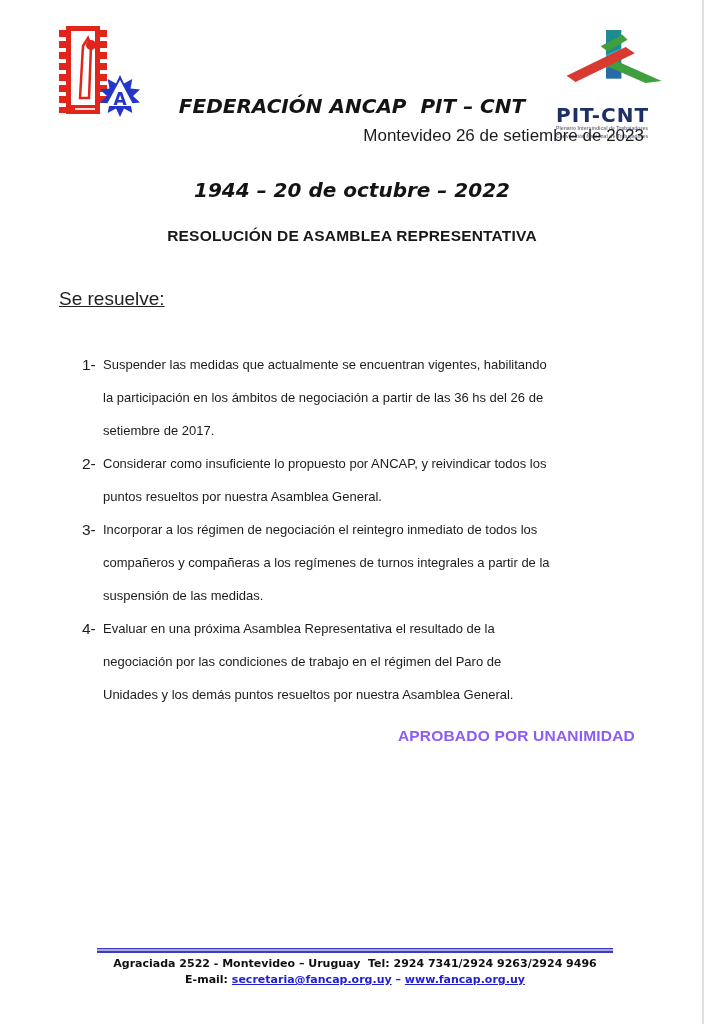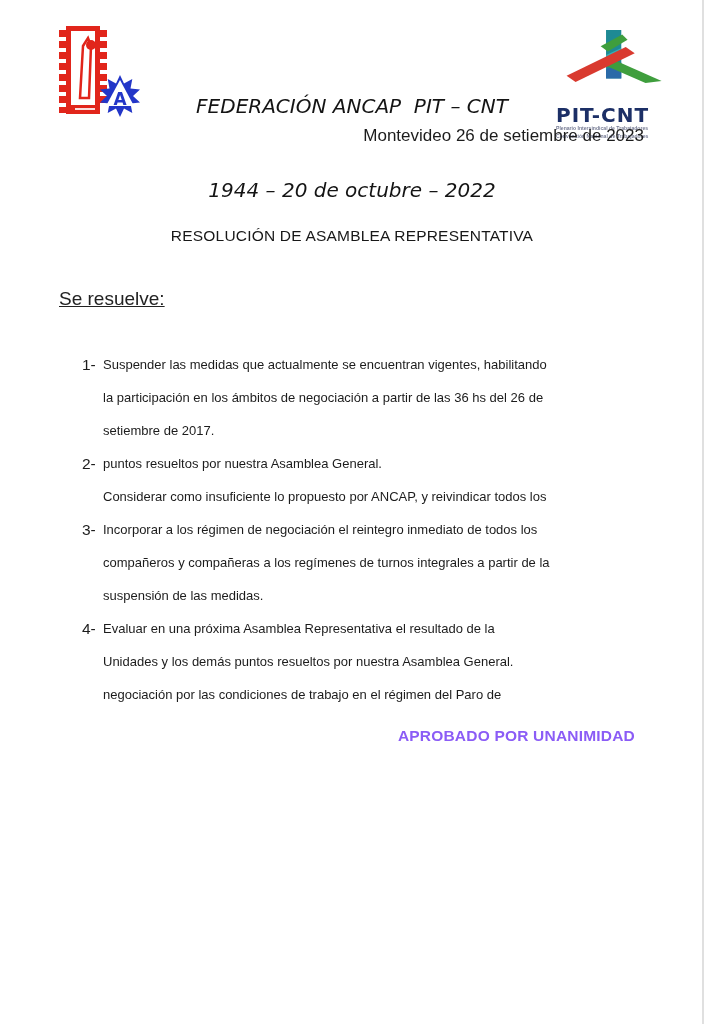--- a/index.html
+++ b/index.html
@@ -7,38 +7,38 @@
   #page {
     position:relative; width:704px; height:1024px; margin:0 auto;
     background:#ffffff; overflow:hidden;
     font-family:"Liberation Sans", sans-serif; color:#1c1c1c;
     border-right:2px solid #e0e0e0;
   }
   
   .fancap-logo { position:absolute; left:44px; top:24px; width:100px; height:100px; }
   .org-title {
     position:absolute; left:150px; top:36px; width:404px; text-align:center;
-    font-family:"DejaVu Sans", sans-serif; font-style:italic; font-weight:normal;
+    font-family:"DejaVu Sans", sans-serif; font-style:italic; font-weight:bold;
     font-size:20px; line-height:28px; color:#141414; white-space:pre;
   }
   .pitcnt-logo { position:absolute; left:556px; top:26px; width:118px; }
   .pitcnt-emblem { display:block; margin:0 auto; }
   .pitcnt-acronym {
     font-family:"DejaVu Sans", sans-serif; font-weight:bold; font-size:20px;
     letter-spacing:1px; color:#1c2f66; line-height:22px; margin-top:18px;
   }
   .pitcnt-sub {
     font-size:6px; font-weight:bold; color:#757a93; line-height:7.5px;
     transform:scale(0.85); transform-origin:left top; white-space:nowrap;
   }
   .date-line { position:absolute; right:58px; top:126px; font-size:17px; color:#1c1c1c; }
   
   .doc-title {
     position:absolute; left:0; top:227px; width:704px; text-align:center;
-    font-weight:normal; font-size:15.5px; letter-spacing:0.2px; color:#181818;
+    font-weight:bold; font-size:15.5px; letter-spacing:0.2px; color:#181818;
   }
   .intro {
     position:absolute; left:59px; top:288px; font-size:19px;
     text-decoration:underline; color:#222;
   }
   .list { position:absolute; left:82px; top:348px; width:565px; }
   .item { display:flex; }
   .item-num { flex:none; width:21px; font-size:15.5px; line-height:33px; }
   .item-line { font-size:13px; line-height:33px; white-space:nowrap; }
   .closing {
@@ -130,41 +130,51 @@
       <div>
         <div class="item-line">Suspender las medidas que actualmente se encuentran vigentes, habilitando</div>
         <div class="item-line">la participación en los ámbitos de negociación a partir de las 36 hs del 26 de</div>
         <div class="item-line">setiembre de 2017.</div>
       </div>
     </div>
 
     <div class="item">
       <div class="item-num">2-</div>
       <div>
+        <div class="item-line">Considerar como insuficiente lo propuesto por ANCAP, y reivindicar todos los</div>
         <div class="item-line">puntos resueltos por nuestra Asamblea General.</div>
-        <div class="item-line">Considerar como insuficiente lo propuesto por ANCAP, y reivindicar todos los</div>
       </div>
     </div>
 
     <div class="item">
       <div class="item-num">3-</div>
       <div>
         <div class="item-line">Incorporar a los régimen de negociación el reintegro inmediato de todos los</div>
         <div class="item-line">compañeros y compañeras a los regímenes de turnos integrales a partir de la</div>
         <div class="item-line">suspensión de las medidas.</div>
       </div>
     </div>
 
     <div class="item">
       <div class="item-num">4-</div>
       <div>
         <div class="item-line">Evaluar en una próxima Asamblea Representativa el resultado de la</div>
+        <div class="item-line">negociación por las condiciones de trabajo en el régimen del Paro de</div>
         <div class="item-line">Unidades y los demás puntos resueltos por nuestra Asamblea General.</div>
-        <div class="item-line">negociación por las condiciones de trabajo en el régimen del Paro de</div>
       </div>
     </div>
 
   </div>
 
   <div class="closing">APROBADO POR UNANIMIDAD</div>
 
+  <div class="footer">
+    <div class="footer-rule"></div>
+    <div class="footer-address">Agraciada 2522 - Montevideo – Uruguay  Tel: 2924 7341/2924 9263/2924 9496</div>
+    <div class="footer-email">
+      <span>E-mail:</span>
+      <a class="link">secretaria@fancap.org.uy</a>
+      <span class="link-sep">–</span>
+      <a class="link">www.fancap.org.uy</a>
+    </div>
+  </div>
 
 </div>
 
 </body></html>

